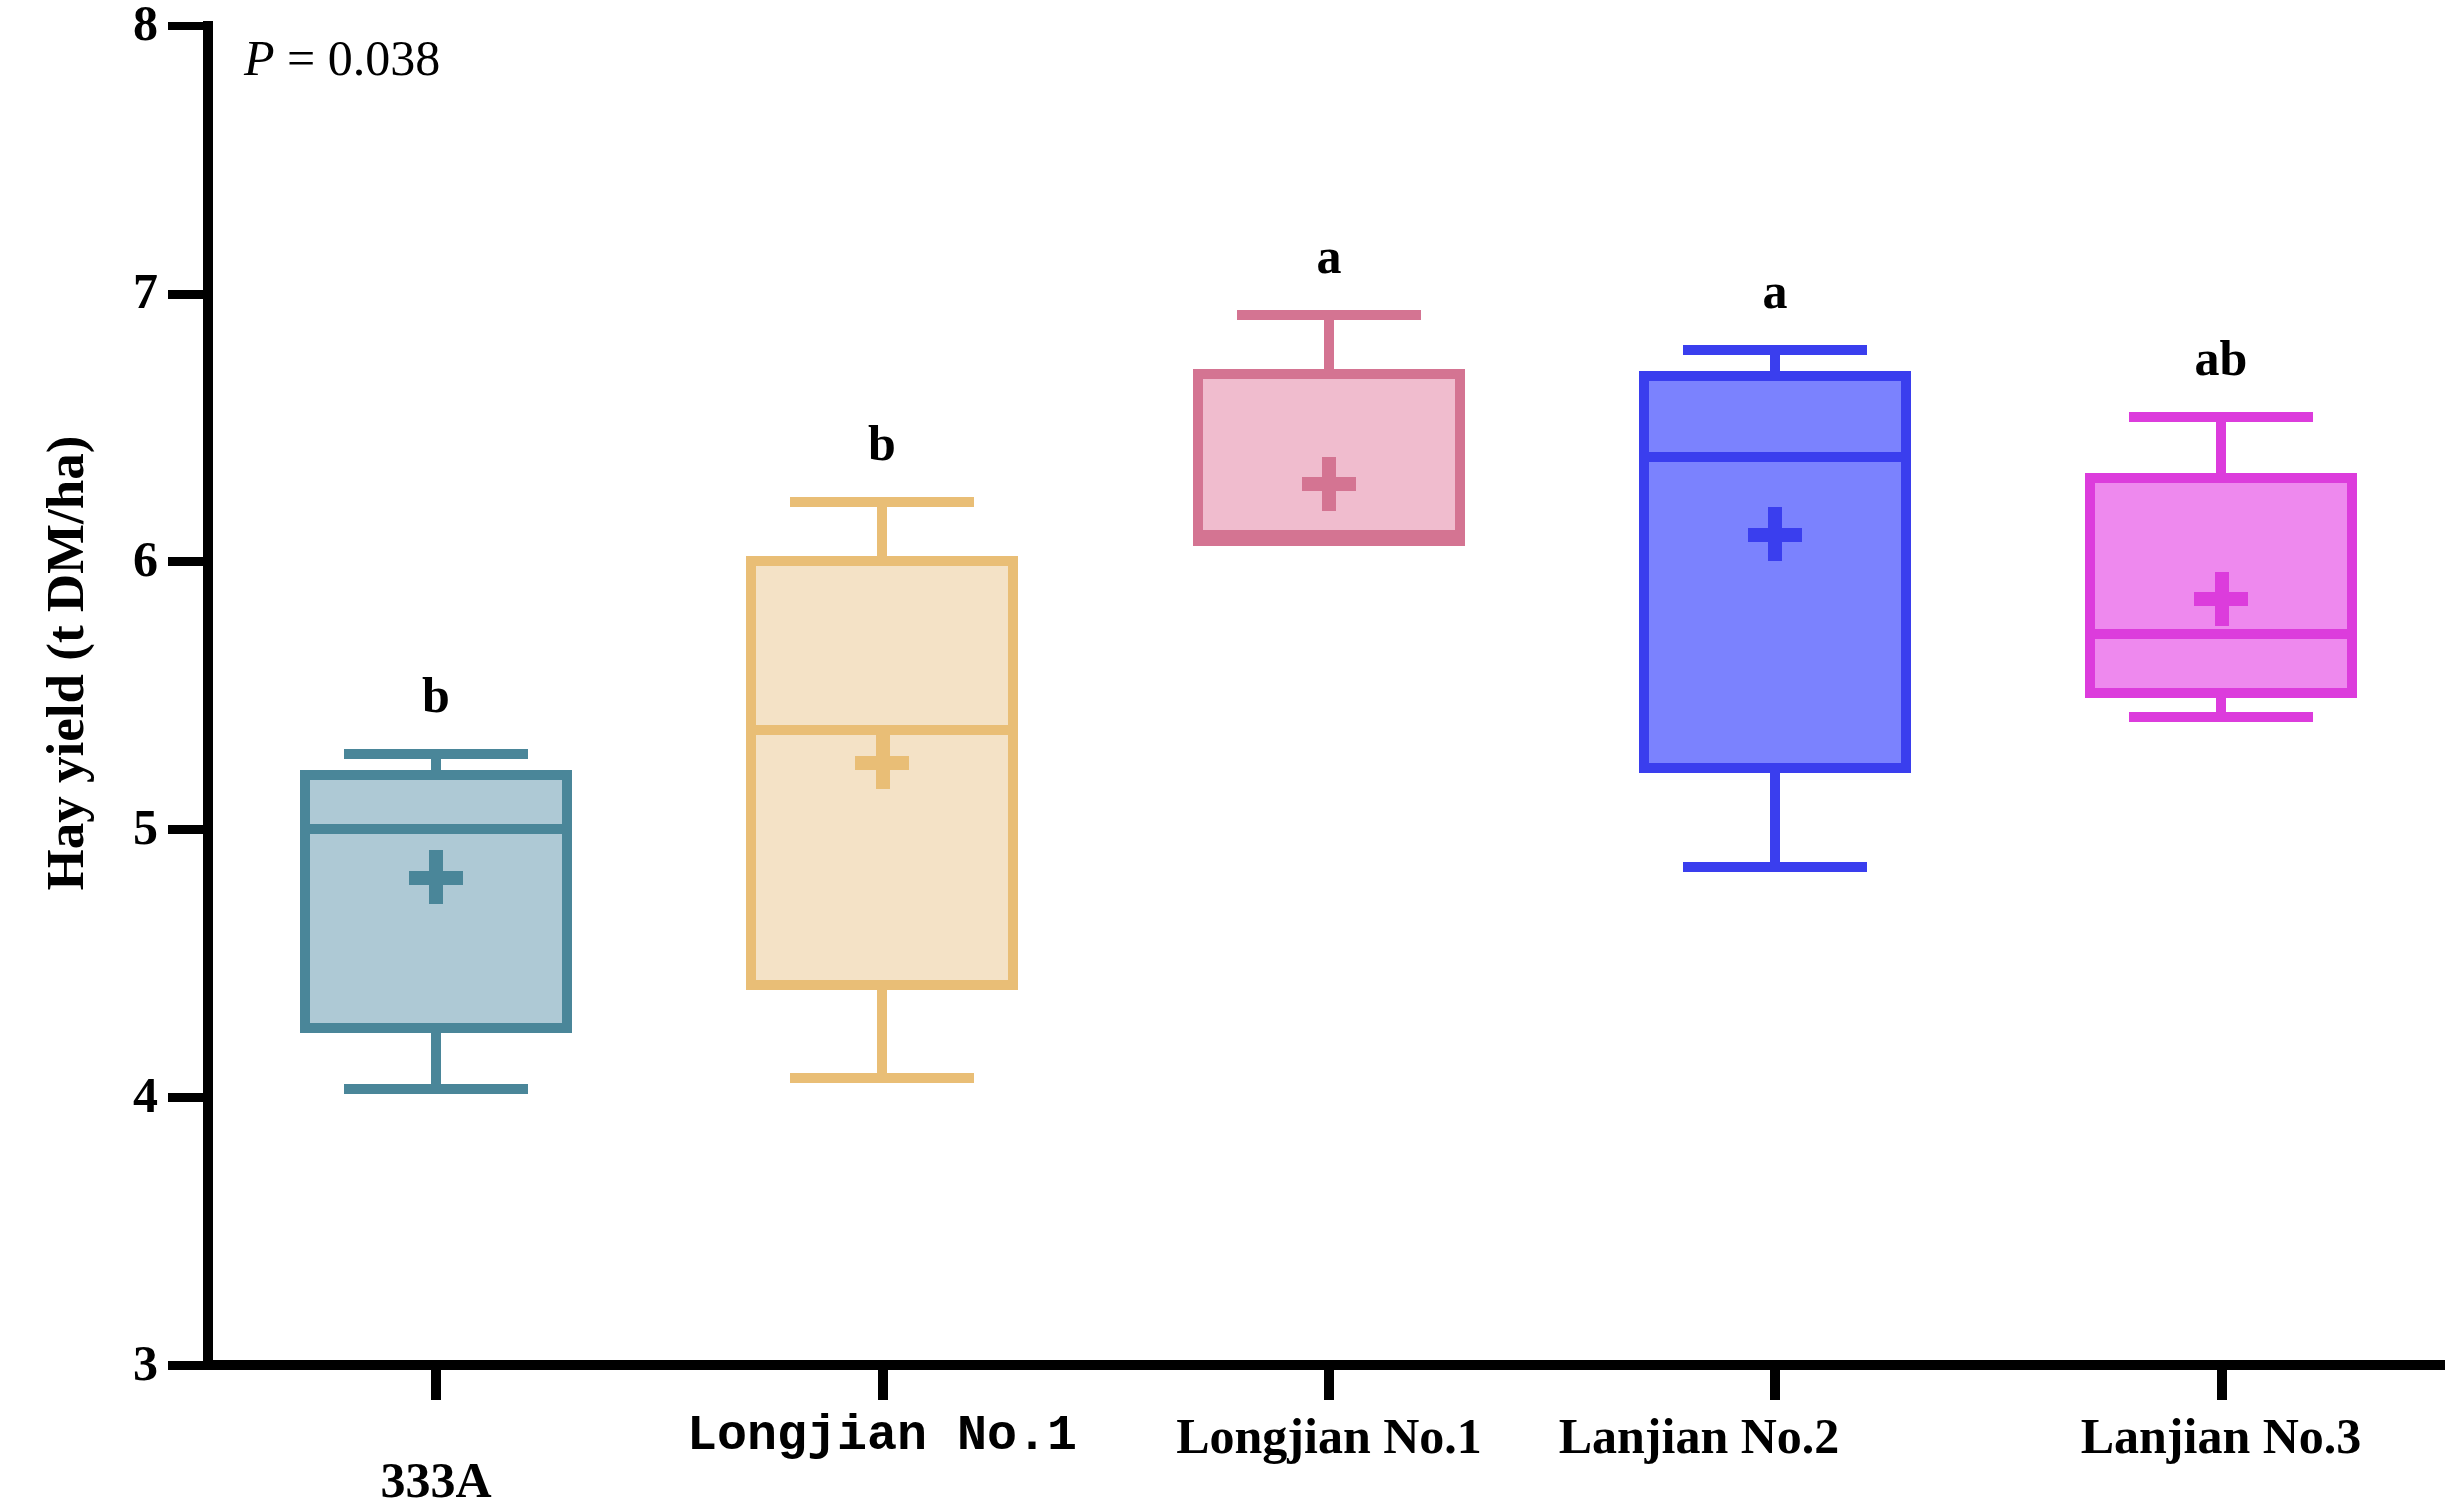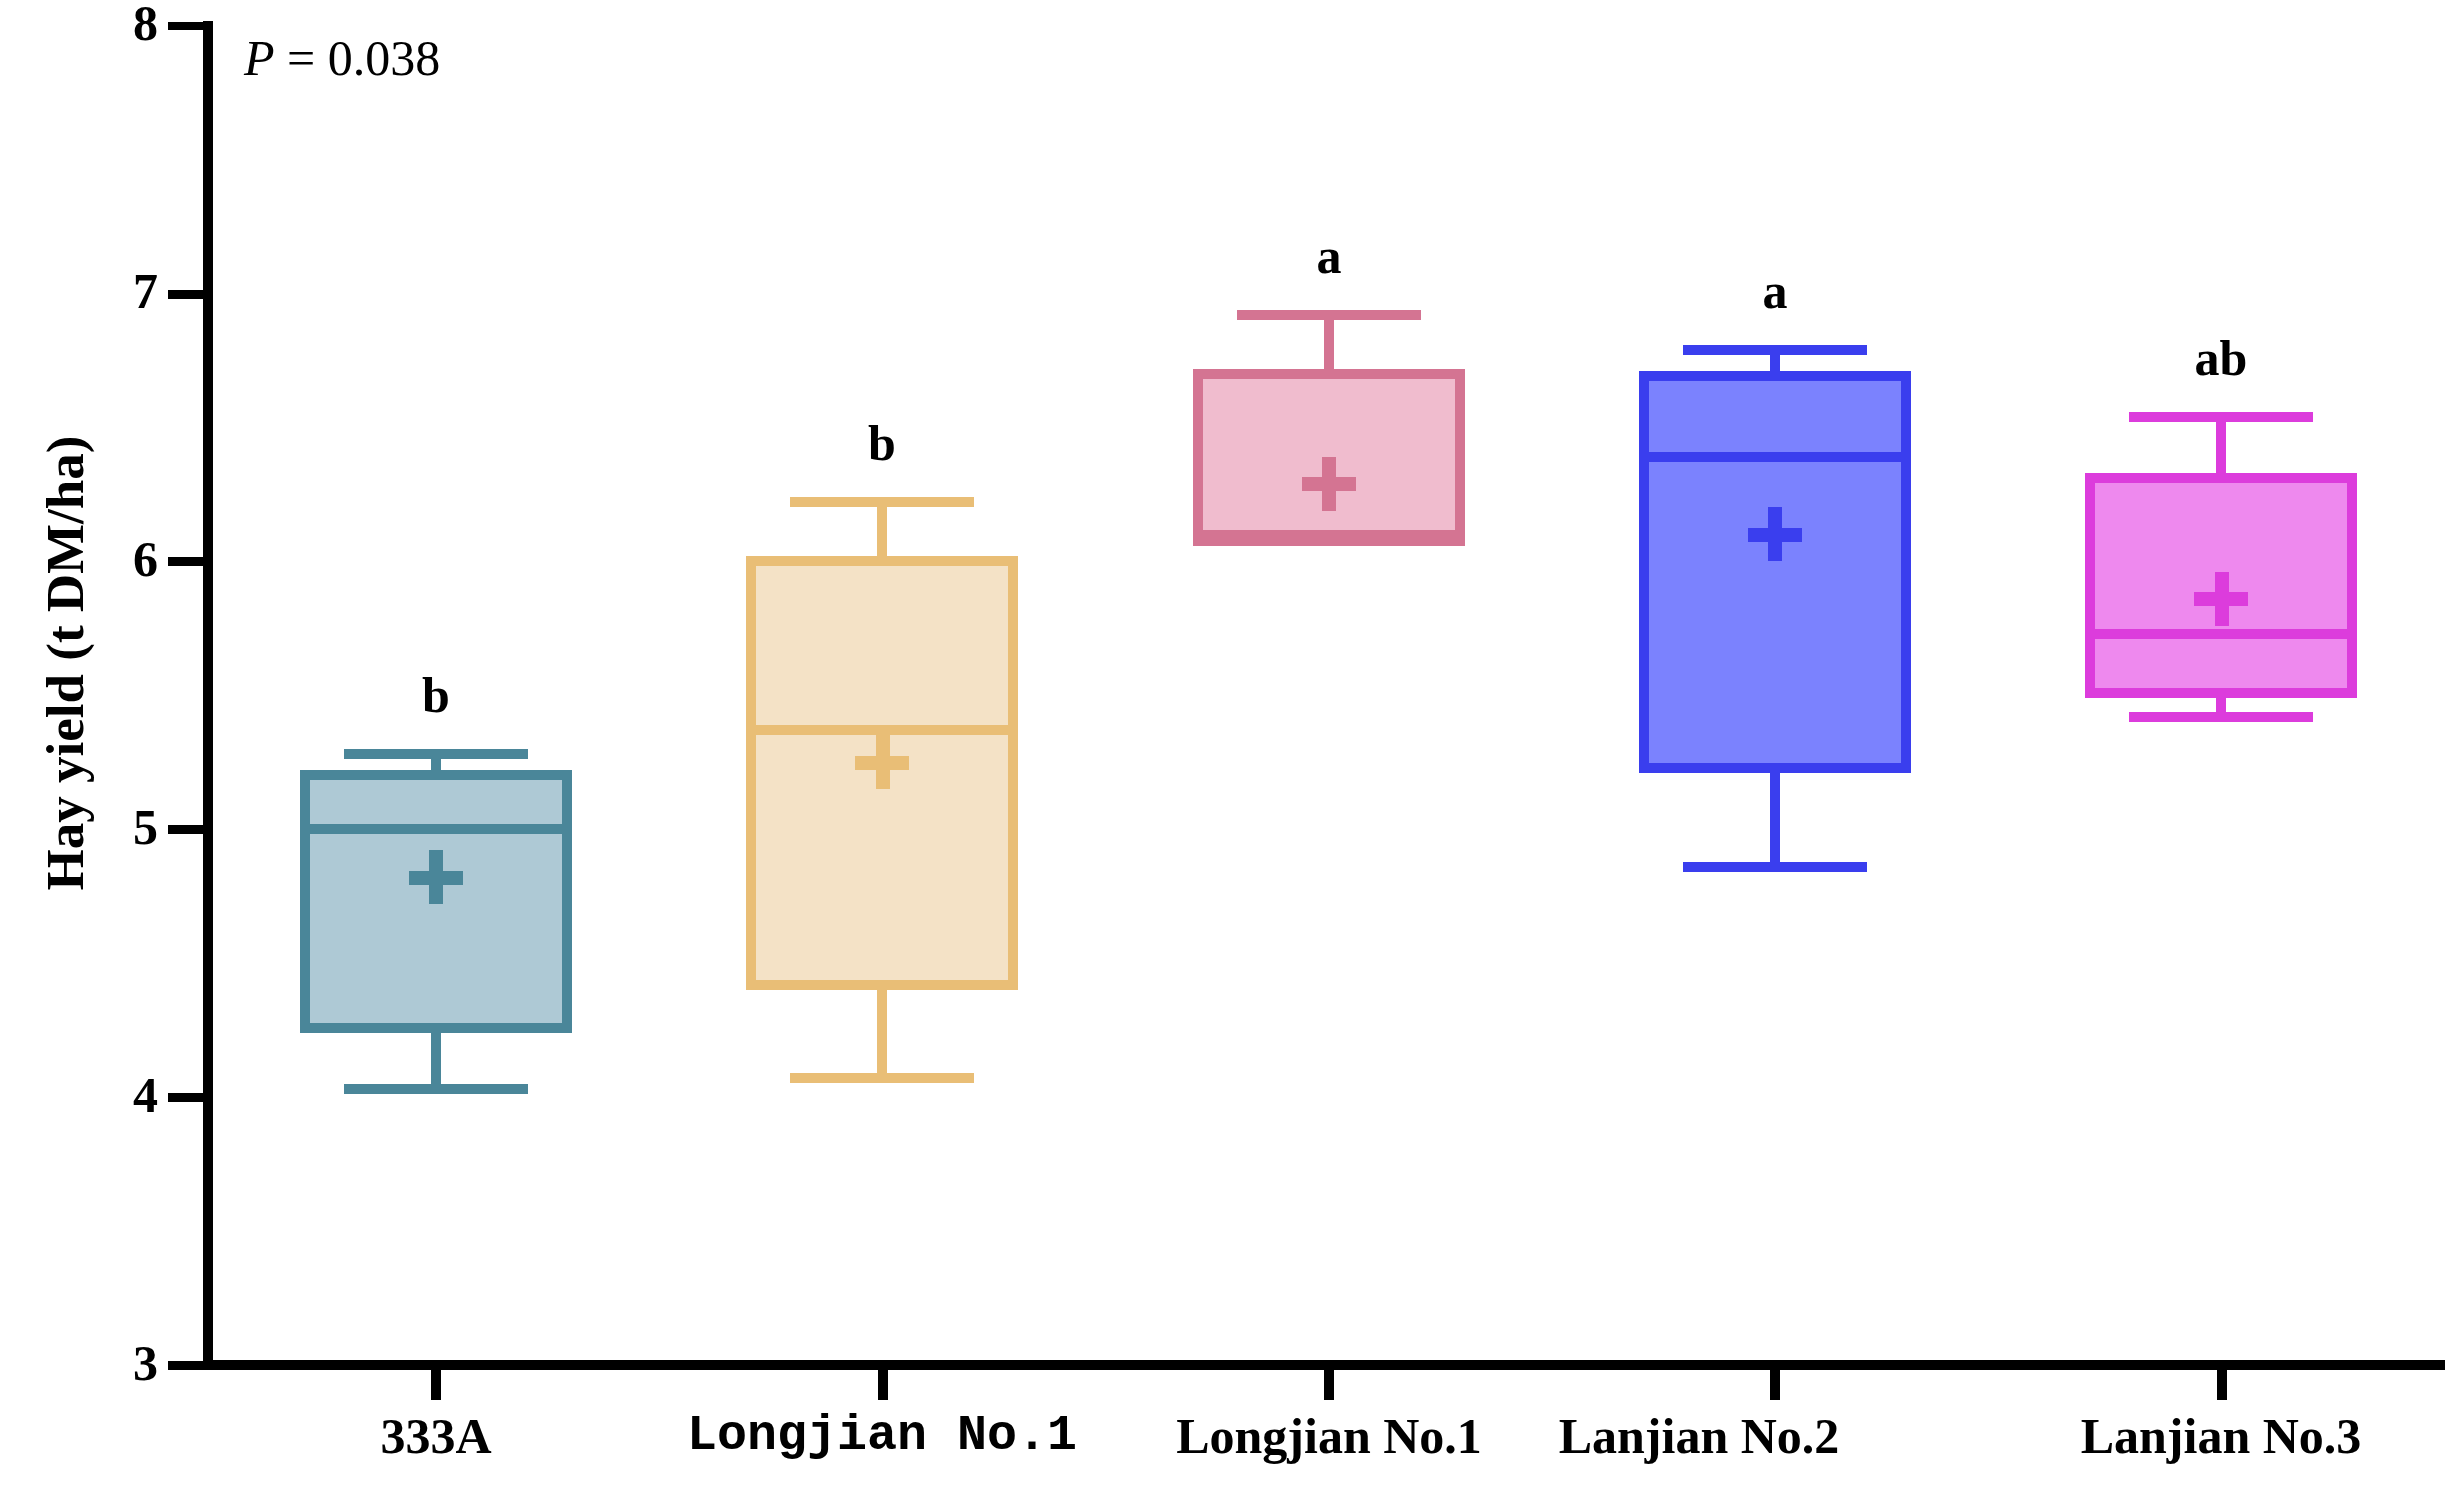--- a/index.html
+++ b/index.html
@@ -61,21 +61,21 @@
       <div class="ytick-label" style="top: 534px; left: 88px; width: 70px;">6</div>
       <div class="ytick" style="top: 825px;"></div>
       <div class="ytick-label" style="top: 802px; left: 88px; width: 70px;">5</div>
       <div class="ytick" style="top: 1093px;"></div>
       <div class="ytick-label" style="top: 1070px; left: 88px; width: 70px;">4</div>
       <div class="ytick" style="top: 1361px;"></div>
       <div class="ytick-label" style="top: 1338px; left: 88px; width: 70px;">3</div>
     </div>
   <div id="xticks-layer">
       <div class="xtick" style="left: 431px;"></div>
-      <div class="xtick-label" style="left: 213px; width: 446px;">333A</div>
+      <div class="xtick-label" style="left: 213px; width: 446px; margin-top: 44px;">333A</div>
       <div class="xtick" style="left: 878px;"></div>
       <div class="xtick-label" style="left: 659px; width: 446px; font-family: Liberation Mono, monospace;">Longjian No.1</div>
       <div class="xtick" style="left: 1324px;"></div>
       <div class="xtick-label" style="left: 1106px; width: 446px;">Longjian No.1</div>
       <div class="xtick" style="left: 1770px;"></div>
       <div class="xtick-label" style="left: 1476px; width: 446px;">Lanjian No.2</div>
       <div class="xtick" style="left: 2217px;"></div>
       <div class="xtick-label" style="left: 1998px; width: 446px;">Lanjian No.3</div>
     </div>
   <div id="boxes-layer">

